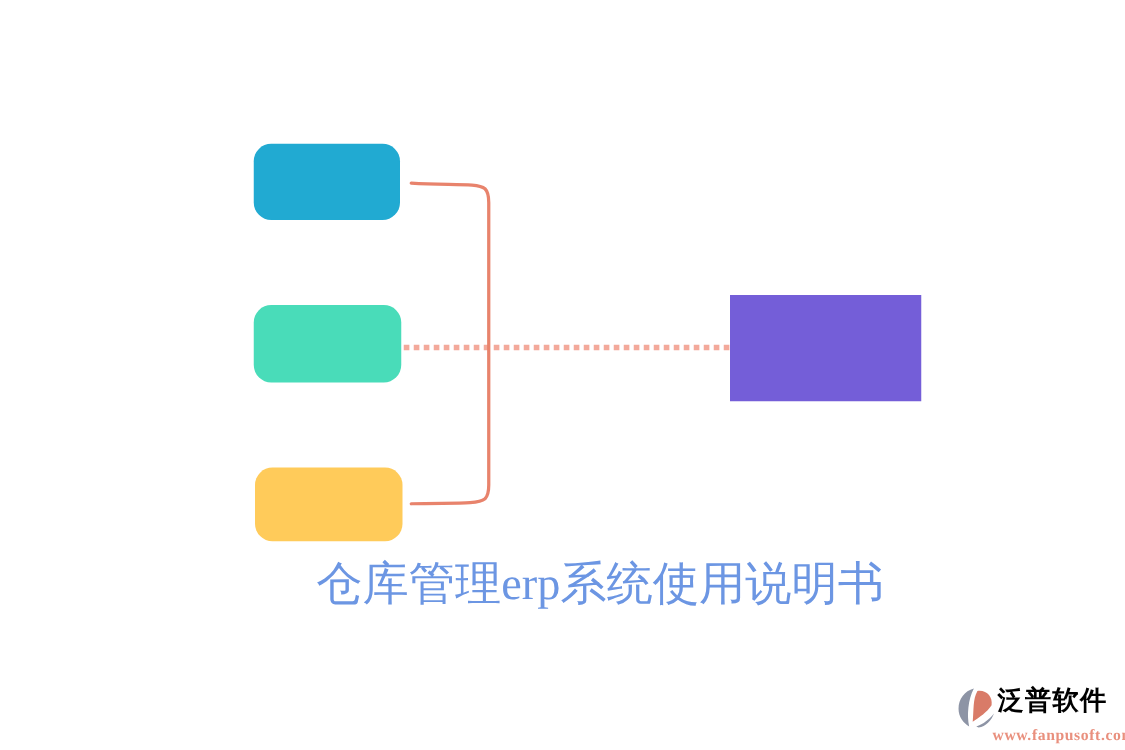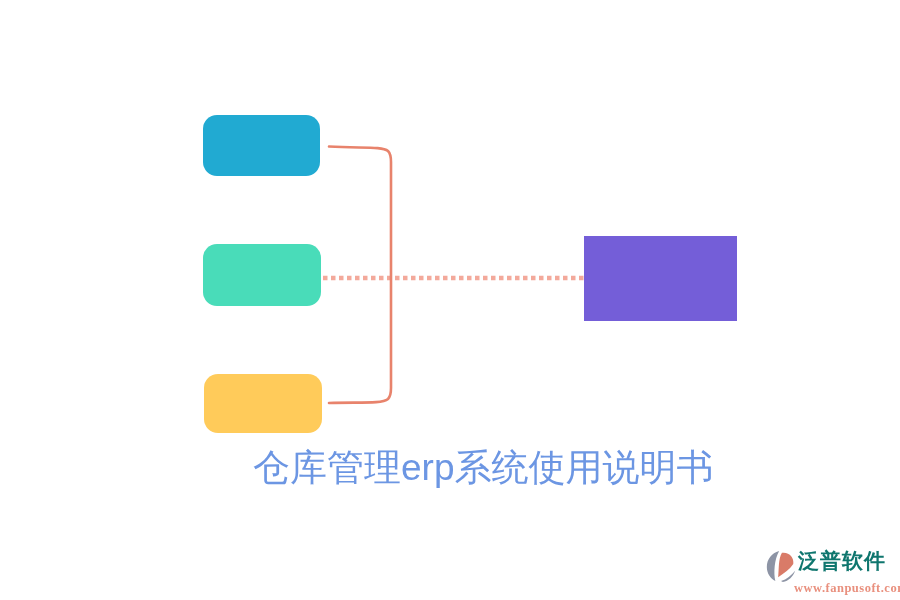--- a/index.html
+++ b/index.html
@@ -30,21 +30,21 @@
   #connector-layer {
     position: absolute;
     left: 0; top: 0;
     width: 900px; height: 600px;
     pointer-events: none;
   }
   .diagram-title {
     position: absolute;
     left: 253px;
     top: 446px;
-    font-family: Liberation Sans, sans-serif;
+    font-family: Liberation Serif, serif;
     font-size: 37px;
     line-height: 44px;
     white-space: nowrap;
   }
   .watermark {
     position: absolute;
     left: 764px;
     top: 548px;
     width: 132px;
   }
@@ -105,18 +105,18 @@
   <div class="watermark">
     <div class="watermark-row">
       <svg class="watermark-icon" viewBox="0 0 36 38" xmlns="http://www.w3.org/2000/svg">
 
         <path d="M16,3 C8,5 3,12 3,20 C3,27 7,32 12,35 C10,26 11,12 16,3 Z" fill="#8D94A5"></path>
 
         <path d="M19,5 C27,4 32,10 31,17 C27,23 21,27 15,31 C16,21 15,12 19,5 Z" fill="#D97B68"></path>
 
         <path d="M20,36 C26,35 31,30 33,24 C29,29 24,33 18,35 Z" fill="#8D94A5"></path>
       </svg>
-      <div class="watermark-brand" style="color: #0f766e;">泛普软件</div>
+      <div class="watermark-brand" style="color: #000000;">泛普软件</div>
     </div>
     <div class="watermark-url" style="color: rgb(233, 144, 126);">www.fanpusoft.com</div>
   </div>
 
 </div>
 
 </body></html>

